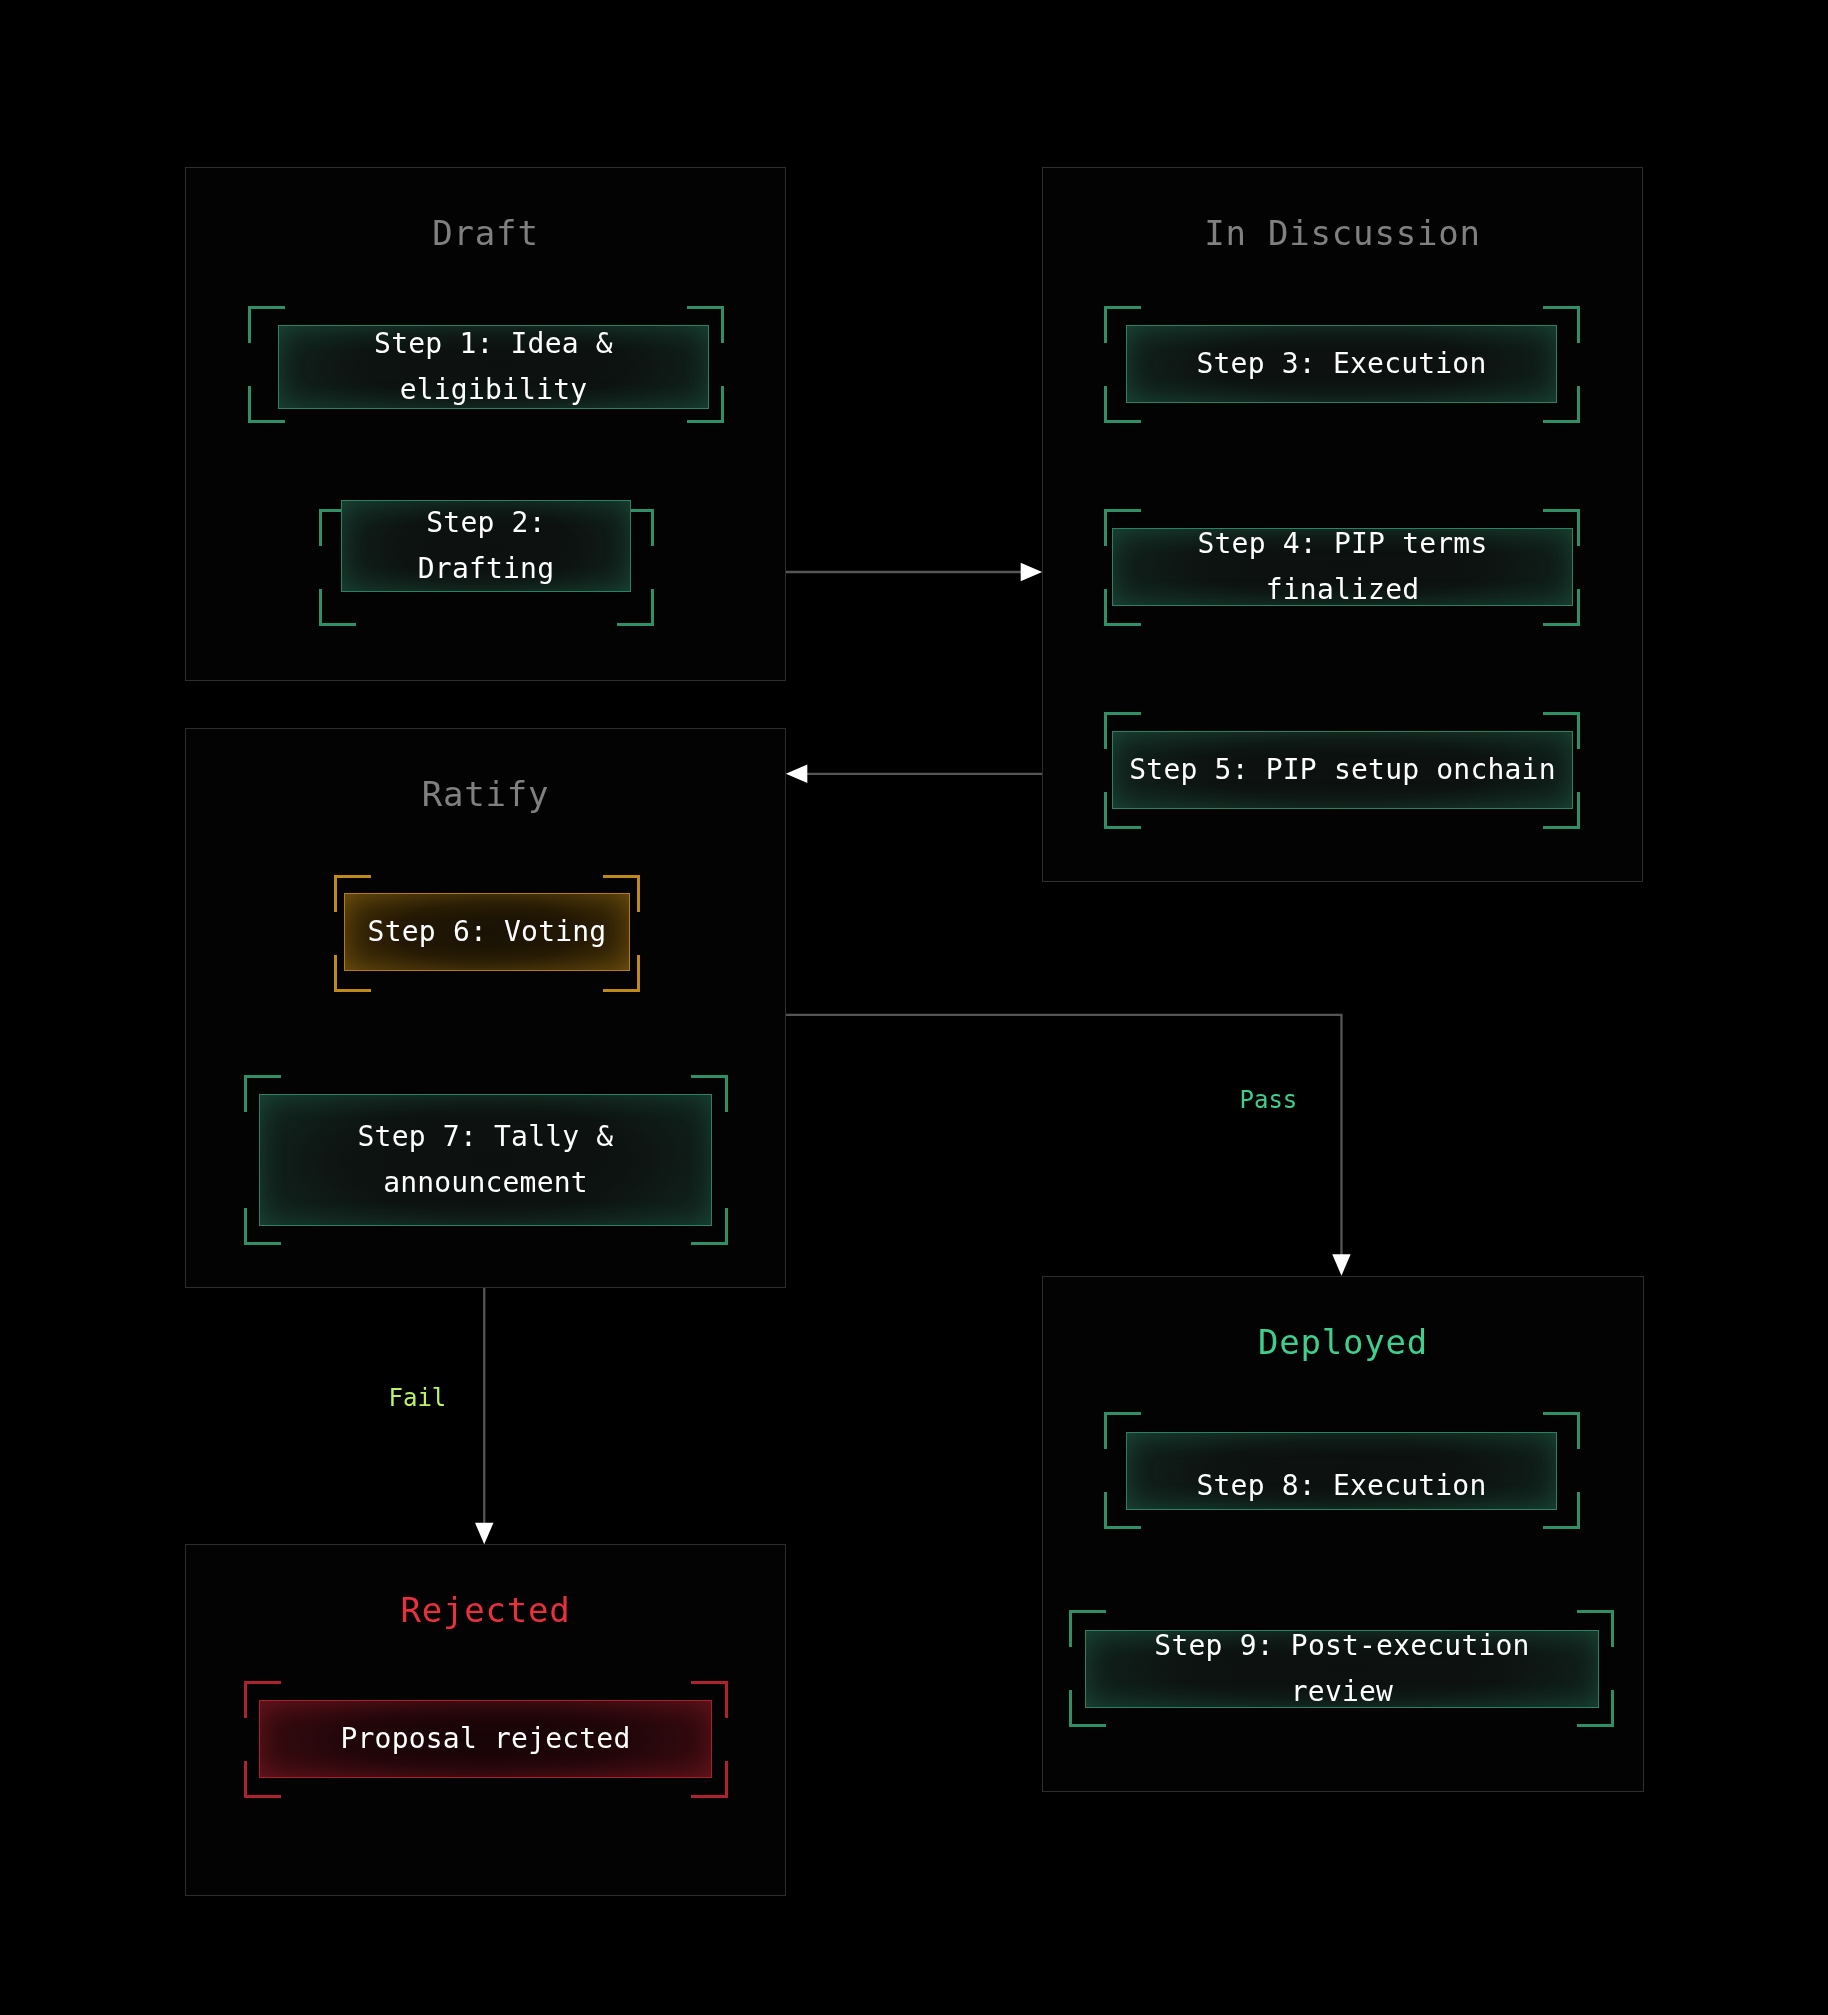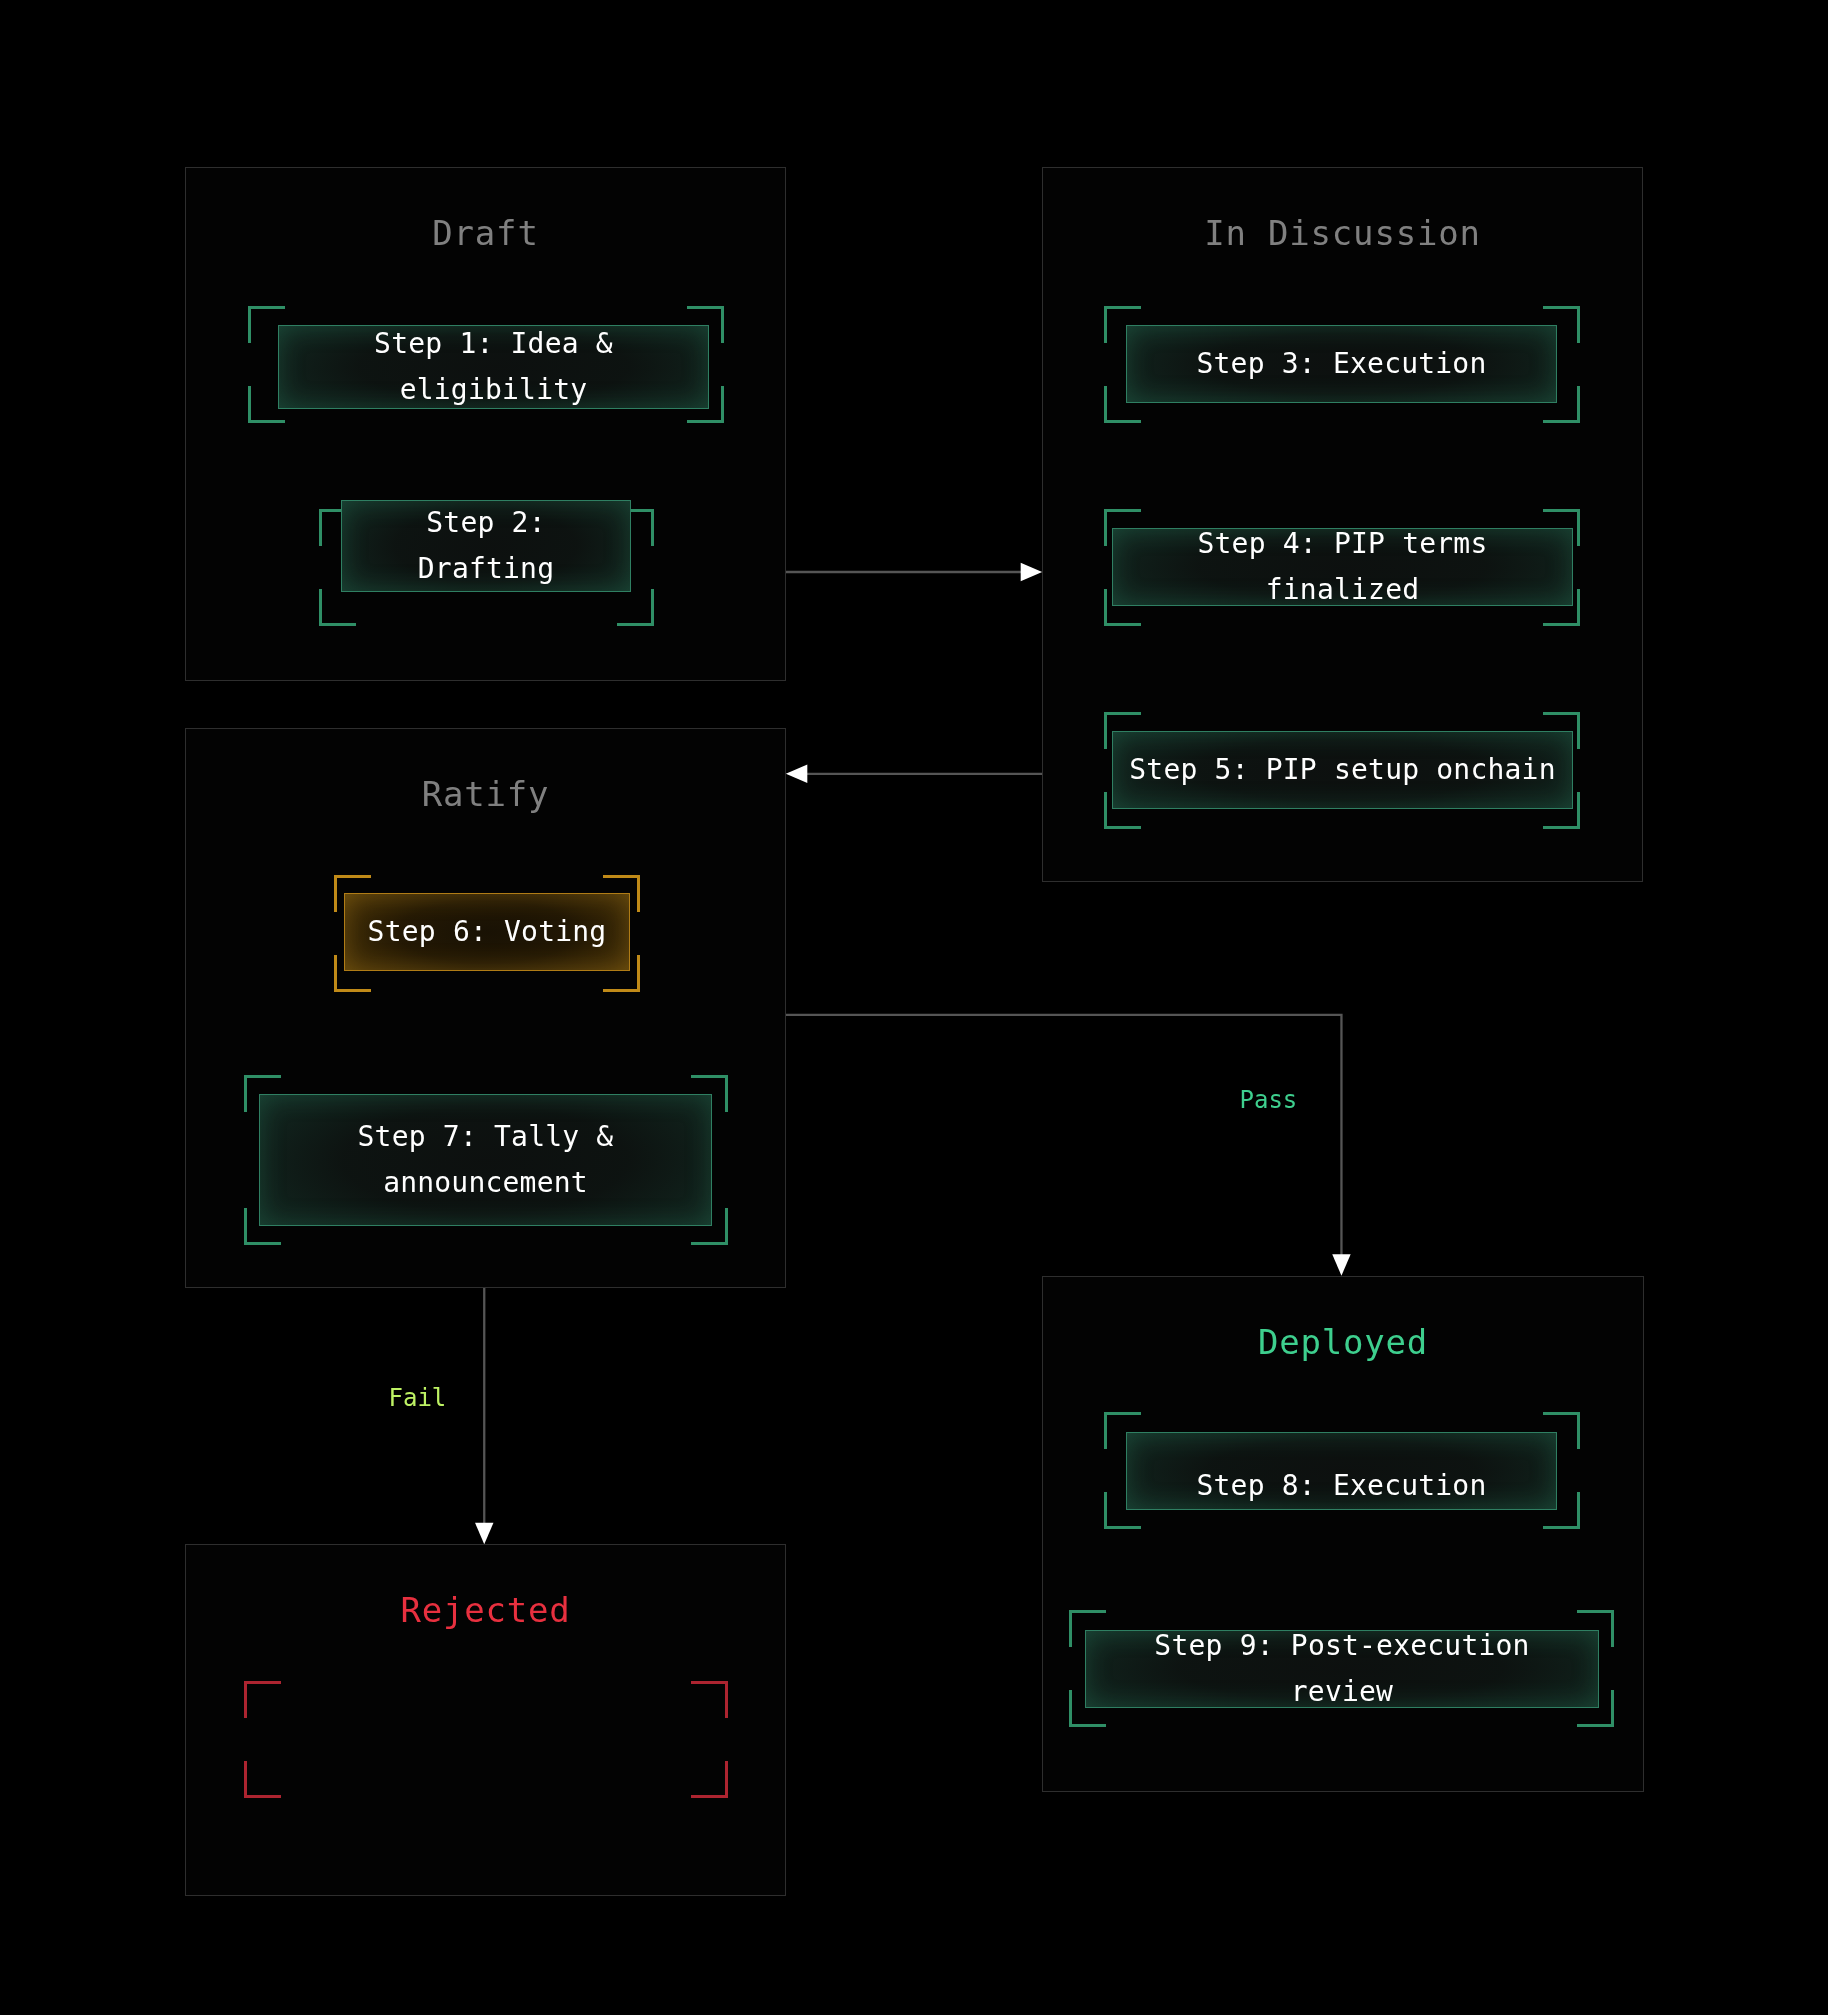--- a/index.html
+++ b/index.html
@@ -264,19 +264,22 @@
   <div class="cluster" style="left:185px;top:1544px;width:601px;height:352px;">
     <div class="cluster-title red" style="top:45px;">Rejected</div>
   </div>
 
   <div class="brackets red" style="left:244px;top:1681px;width:484px;height:117px;">
     <i class="tl"></i>
       <i class="tr"></i>
       <i class="bl"></i>
       <i class="br"></i>
   </div>
+  <div class="node red" style="left:259px;top:1700px;width:453px;height:78px;">
+    <span class="label">Proposal rejected</span>
+  </div>
 
   <div class="edge-label pass" style="left:1305px;top:1084px;transform:translateX(-100%);">Pass</div>
 
   <div class="edge-label fail" style="left:454px;top:1382px;transform:translateX(-100%);">Fail</div>
 
 </div>
 
 
 </body></html>

